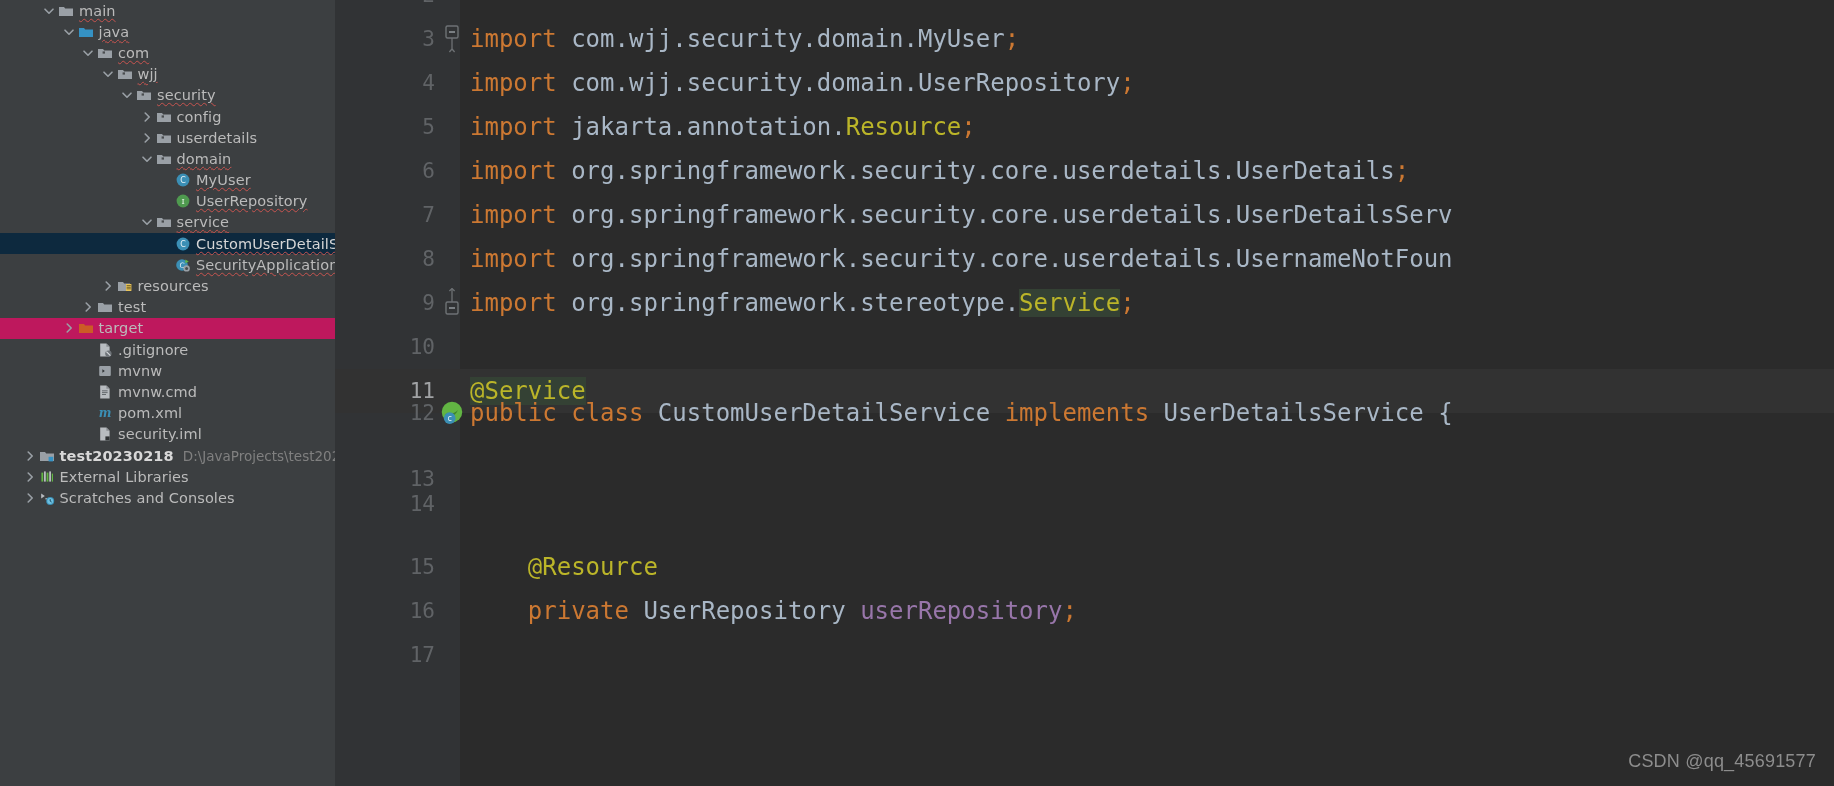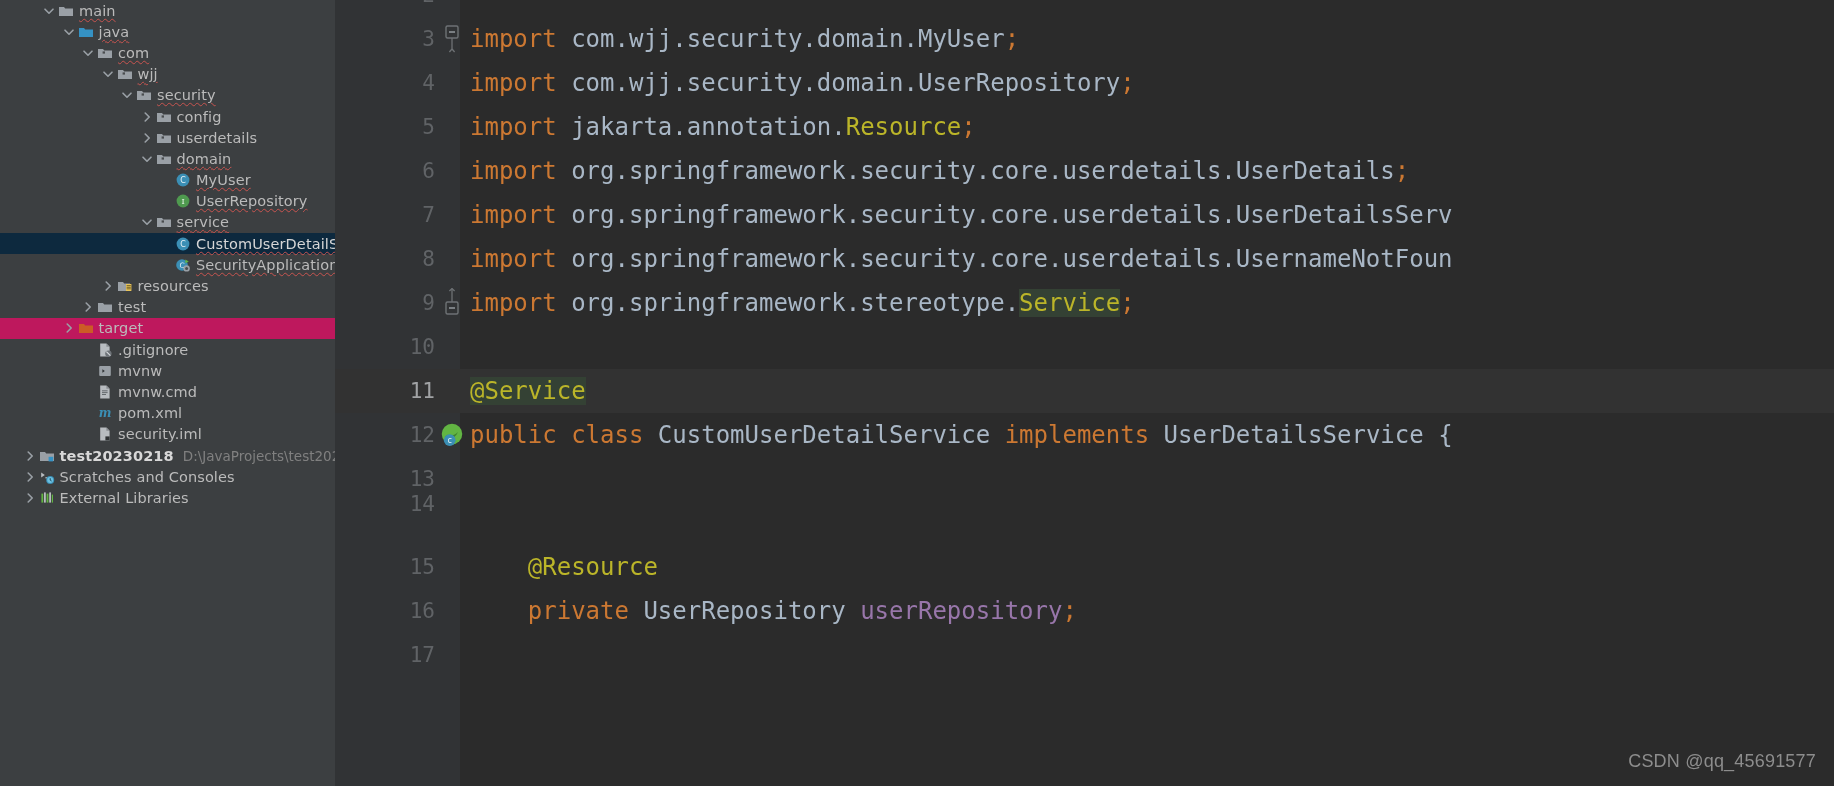--- a/index.html
+++ b/index.html
@@ -495,46 +495,46 @@
         </div>
         <div class="tree-row">
           <div class="tree-indent" style="width: 21.5px;"></div>
           <span class="arrow">
             <svg xmlns="http://www.w3.org/2000/svg" width="16" height="16" viewBox="0 0 16 16">
               <path d="M6.2 4l4 4-4 4" stroke="#9aa0a6" stroke-width="1.6" fill="none" stroke-linecap="round" stroke-linejoin="round"></path>
             </svg>
           </span>
           <span class="icon-slot">
             <svg xmlns="http://www.w3.org/2000/svg" width="16" height="16" viewBox="0 0 16 16">
+              <rect x="2.4" y="3.6" width="1.8" height="9" fill="#62b543"></rect>
+              <rect x="5" y="2.4" width="1.8" height="10.2" fill="#b8bcc0"></rect>
+              <rect x="7.6" y="3.6" width="1.8" height="9" fill="#62b543"></rect>
+              <rect x="10.2" y="2.4" width="1.8" height="10.2" fill="#b8bcc0"></rect>
+              <rect x="12.8" y="4.6" width="1.2" height="8" fill="#62b543"></rect>
+            </svg>
+          </span>
+          <span class="tree-label">External Libraries</span>
+        </div>
+        <div class="tree-row">
+          <div class="tree-indent" style="width: 21.5px;"></div>
+          <span class="arrow">
+            <svg xmlns="http://www.w3.org/2000/svg" width="16" height="16" viewBox="0 0 16 16">
+              <path d="M6.2 4l4 4-4 4" stroke="#9aa0a6" stroke-width="1.6" fill="none" stroke-linecap="round" stroke-linejoin="round"></path>
+            </svg>
+          </span>
+          <span class="icon-slot">
+            <svg xmlns="http://www.w3.org/2000/svg" width="16" height="16" viewBox="0 0 16 16">
               <path d="M2.2 3.4l3.6 2.6-3.6 2.6z" fill="#b8bcc0"></path>
               <rect x="6.4" y="8.2" width="5.2" height="1.2" fill="#b8bcc0"></rect>
               <circle cx="11.2" cy="11" r="4" fill="#3b8fb5"></circle>
               <circle cx="11.2" cy="11" r="3" fill="#6cc0e0"></circle>
               <path d="M11.2 9.2v1.9l1.4 0.9" stroke="#1d4a60" stroke-width="1" fill="none"></path>
             </svg>
           </span>
           <span class="tree-label">Scratches and Consoles</span>
-        </div>
-        <div class="tree-row">
-          <div class="tree-indent" style="width: 21.5px;"></div>
-          <span class="arrow">
-            <svg xmlns="http://www.w3.org/2000/svg" width="16" height="16" viewBox="0 0 16 16">
-              <path d="M6.2 4l4 4-4 4" stroke="#9aa0a6" stroke-width="1.6" fill="none" stroke-linecap="round" stroke-linejoin="round"></path>
-            </svg>
-          </span>
-          <span class="icon-slot">
-            <svg xmlns="http://www.w3.org/2000/svg" width="16" height="16" viewBox="0 0 16 16">
-              <rect x="2.4" y="3.6" width="1.8" height="9" fill="#62b543"></rect>
-              <rect x="5" y="2.4" width="1.8" height="10.2" fill="#b8bcc0"></rect>
-              <rect x="7.6" y="3.6" width="1.8" height="9" fill="#62b543"></rect>
-              <rect x="10.2" y="2.4" width="1.8" height="10.2" fill="#b8bcc0"></rect>
-              <rect x="12.8" y="4.6" width="1.2" height="8" fill="#62b543"></rect>
-            </svg>
-          </span>
-          <span class="tree-label">External Libraries</span>
         </div>
       </div>
   </div>
 
   <div class="editor">
     <div class="gutter"></div>
     <div class="code-area"></div>
     <div id="lines-container">
         <div class="line" style="top: -27px;">
           <div class="lnum">2</div>
@@ -585,21 +585,21 @@
           <div class="code-text" style="margin-left: 125px;"><span class="kw">import </span><span class="plain">org.springframework.stereotype.</span><span class="anno hl-ident">Service</span><span class="semi">;</span></div>
         </div>
         <div class="line" style="top: 325px;">
           <div class="lnum">10</div>
           <div class="code-text" style="margin-left: 125px;"></div>
         </div>
         <div class="line caret-line" style="top: 369px;">
           <div class="lnum current">11</div>
           <div class="code-text" style="margin-left: 125px;"><span class="anno hl-ident">@Service</span></div>
         </div>
-        <div class="line" style="top: 413px;">
+        <div class="line" style="top: 391px;">
           <div class="lnum">12</div>
           <div class="gutter-icon">
             <svg xmlns="http://www.w3.org/2000/svg" width="26" height="26" viewBox="0 0 16 16">
               <circle cx="8" cy="7.4" r="6.3" fill="#62b543"></circle>
               <path d="M3.6 9c2.8 2.2 6.6 0.9 8-2.8-1.6 2-4 2.6-6.2 1.7" fill="#2f6b27" opacity="0.7"></path>
               <circle cx="6.6" cy="11.2" r="3.6" fill="#3b8fb5"></circle>
               <text x="6.6" y="12.8" font-size="5" font-family="DejaVu Sans" fill="#e8f2f7" text-anchor="middle">c</text>
             </svg>
           </div>
           <div class="code-text" style="margin-left: 125px;"><span class="kw">public </span><span class="kw">class </span><span class="plain">CustomUserDetailService </span><span class="kw">implements </span><span class="plain">UserDetailsService </span><span class="punct">{</span></div>

